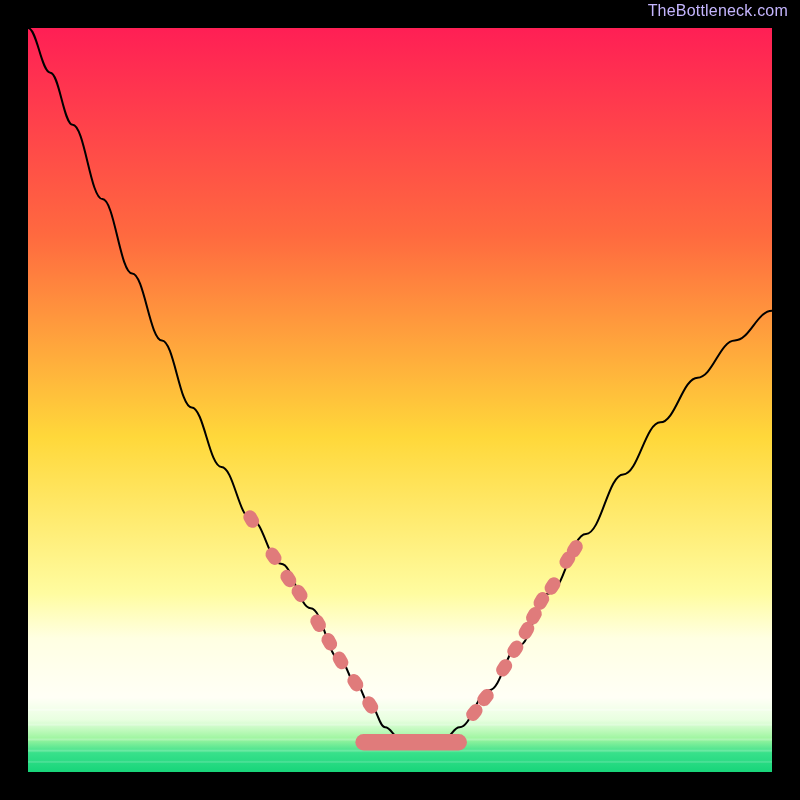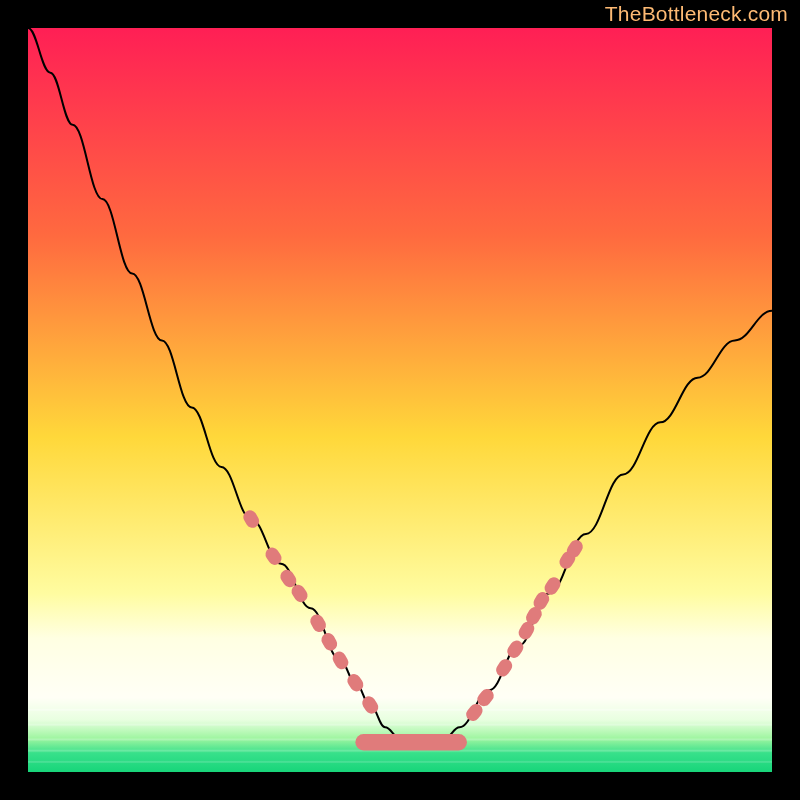--- a/index.html
+++ b/index.html
@@ -24,22 +24,22 @@
     top: 28px;
     width: 744px;
     height: 744px;
     overflow: hidden;
   }
   .watermark {
     position: absolute;
     top: 2px;
     right: 12px;
     font-family: Arial, Helvetica, sans-serif;
-    font-size: 21px;
-    color: #fdba74;
+    font-size: 16px;
+    color: #c4b5fd;
     letter-spacing: 0.2px;
   }
   svg { display: block; }
 </style>
 </head>
 <body>
 
 <div class="frame">
   <div class="plot">
     <svg id="chart-svg" width="744" height="744" viewBox="0 0 744 744">

